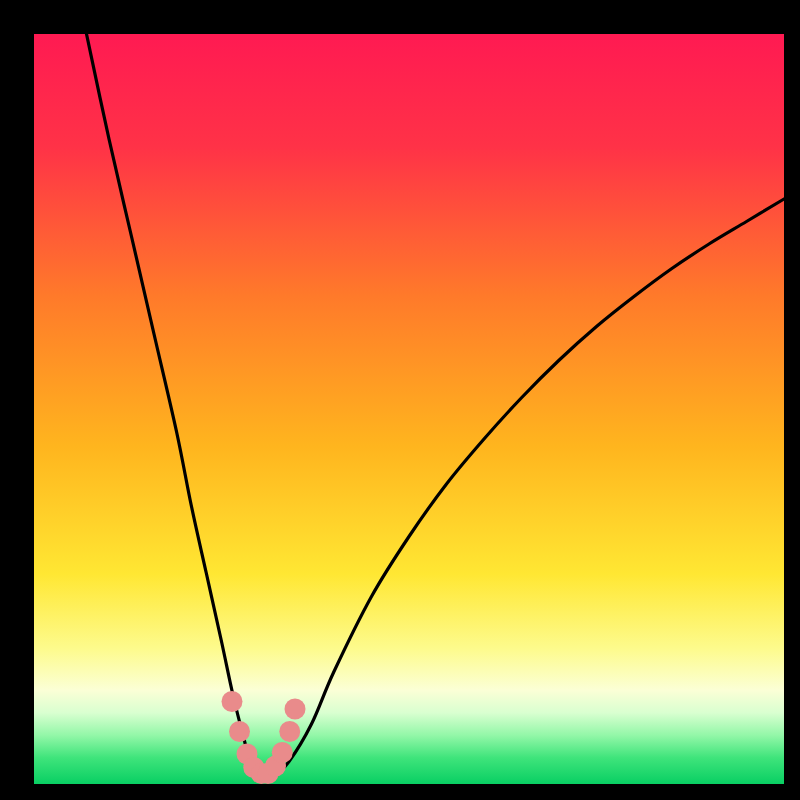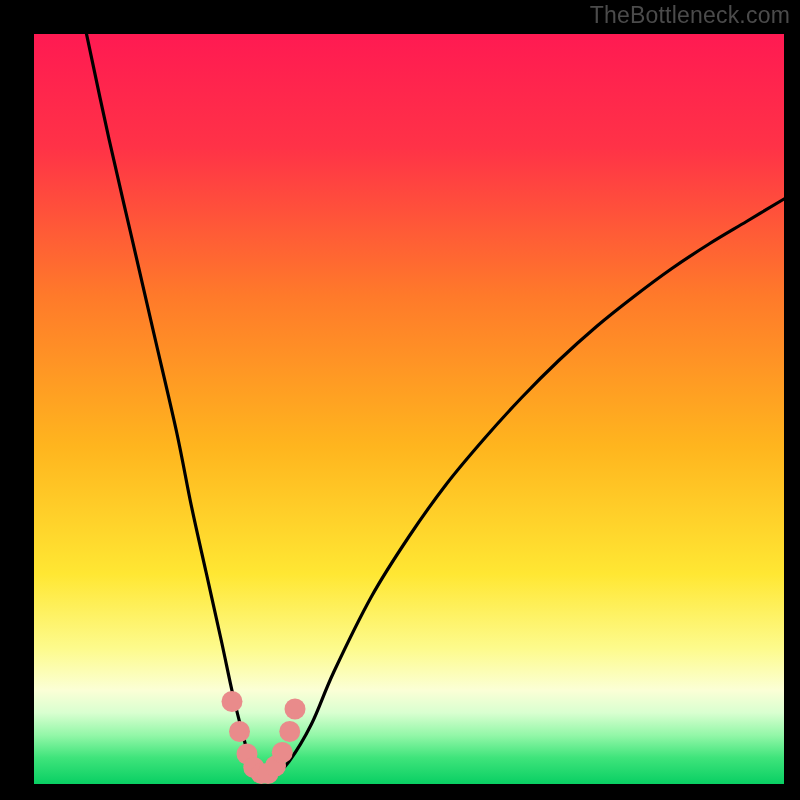--- a/index.html
+++ b/index.html
@@ -35,21 +35,20 @@
     font-weight: 500;
     letter-spacing: 0.2px;
     font-family: Arial, Helvetica, sans-serif;
   }
   svg { display: block; }
 </style>
 </head>
 <body>
 
 <div class="frame">
-  <div class="watermark">TheBottleneck.com</div>
   <div class="plot">
     <svg id="chart-svg" width="750" height="750" viewBox="0 0 750 750" preserveAspectRatio="none">
       <defs>
         <linearGradient id="bg-grad" x1="0" y1="0" x2="0" y2="1">
             <stop offset="0%" stop-color="#ff1a52"></stop>
             <stop offset="15%" stop-color="#ff3247"></stop>
             <stop offset="35%" stop-color="#ff7a2a"></stop>
             <stop offset="55.00000000000001%" stop-color="#ffb51e"></stop>
             <stop offset="72%" stop-color="#ffe733"></stop>
             <stop offset="82%" stop-color="#fdfb8d"></stop>

